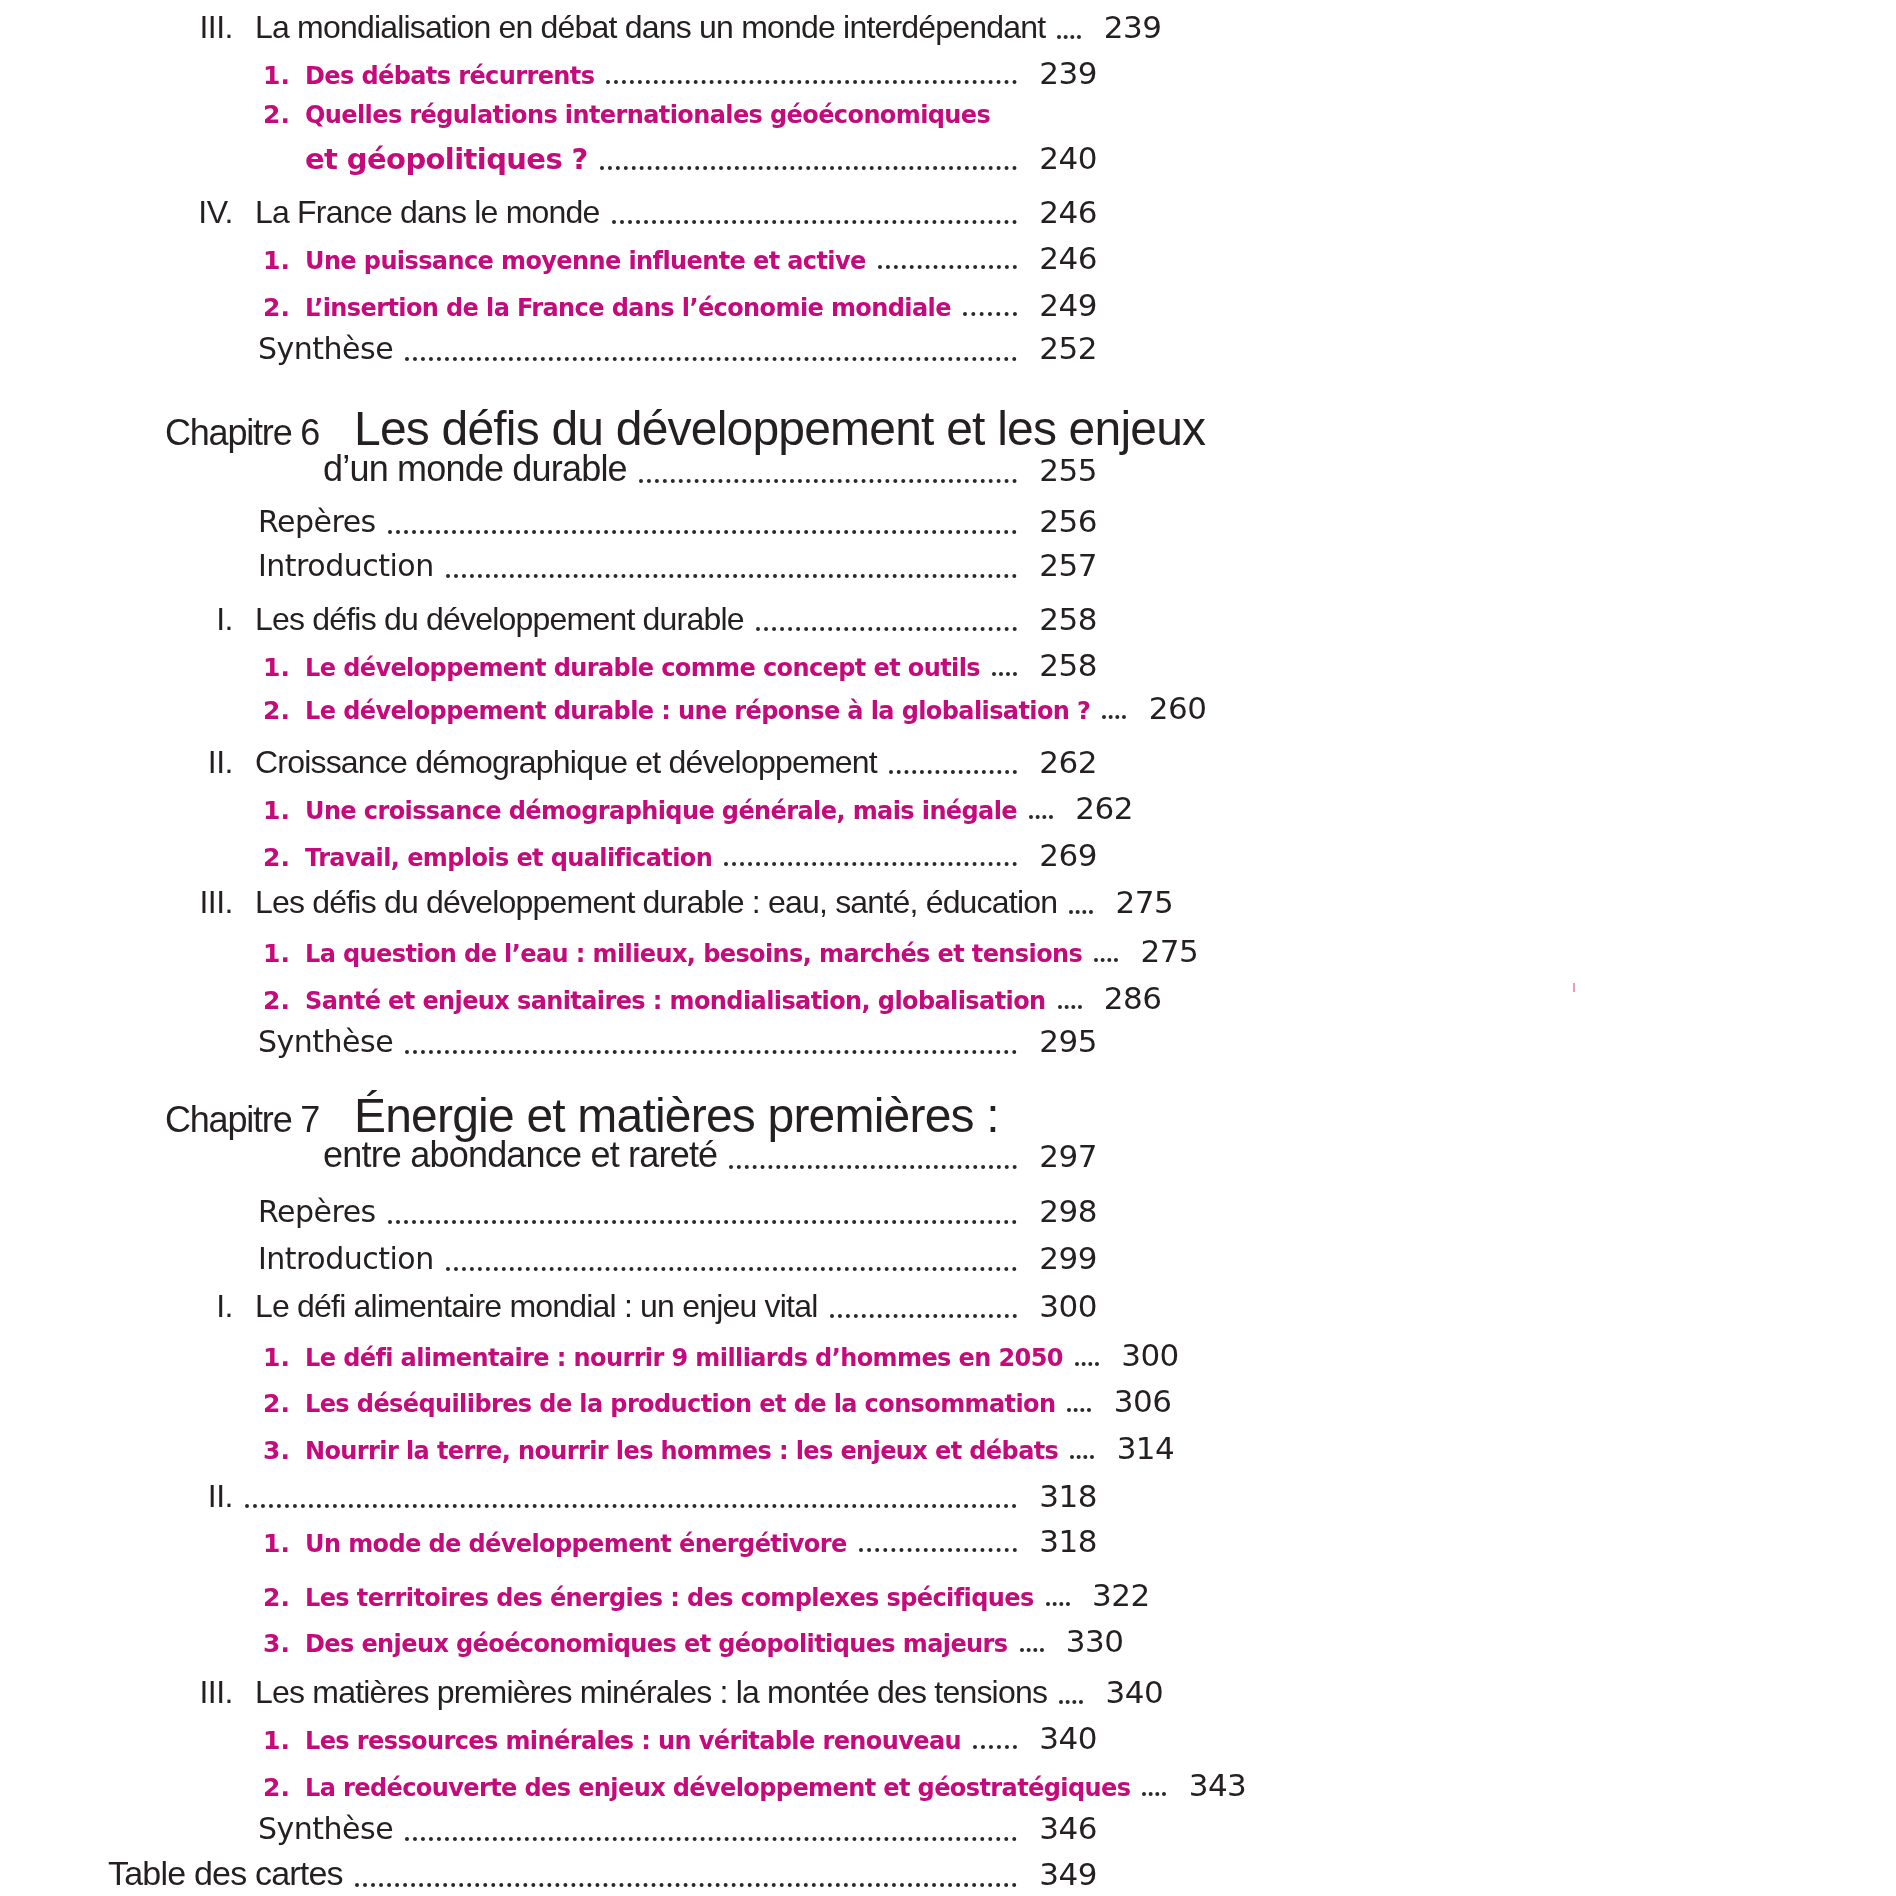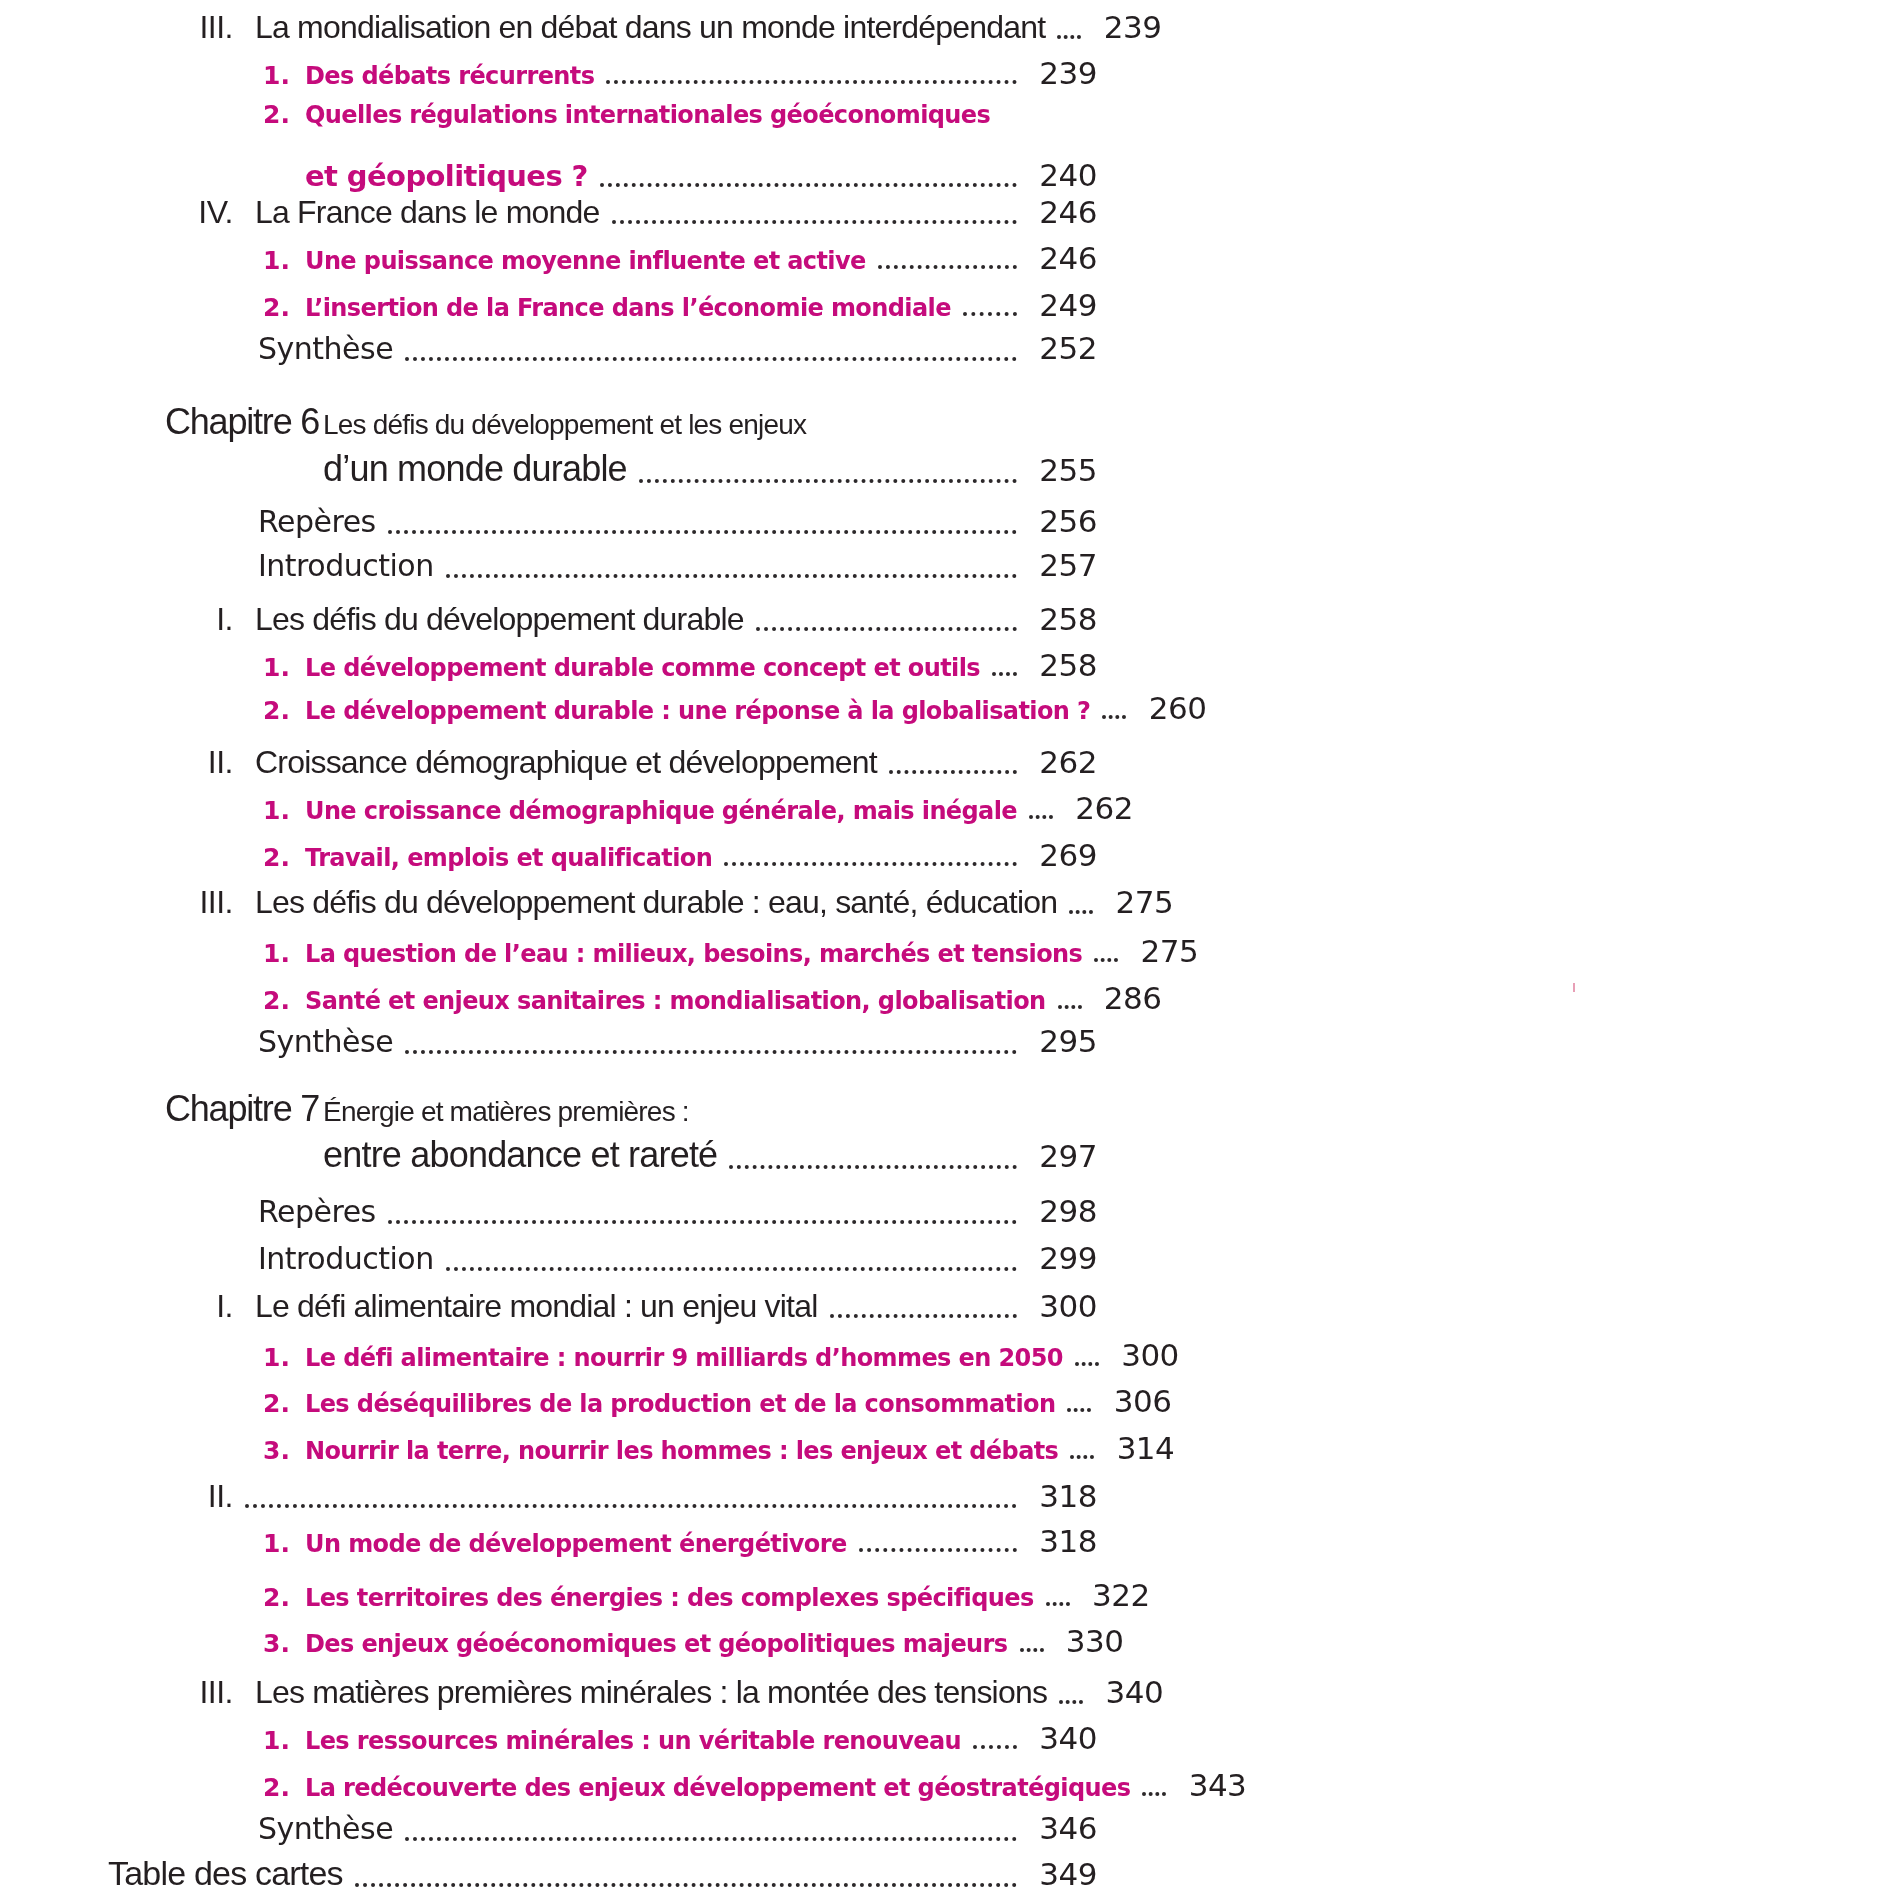--- a/index.html
+++ b/index.html
@@ -97,23 +97,24 @@
 
   
   .chapter .chlabel {
     margin-left: 165px;
     flex: 0 0 158px;
     font-size: 36px;
     line-height: 1.2;
     letter-spacing: -1.2px;
   }
   .chapter .text {
-    font-size: 28px;
+    font-size: 48px;
     line-height: 1.2;
     letter-spacing: -0.8px;
+    margin-left: 31px;
   }
   .chapter-cont .text {
     margin-left: 323px;
     font-size: 36px;
     line-height: 1.2;
     letter-spacing: -0.8px;
   }
 
   
   .tablerow .text {
@@ -162,21 +163,21 @@
     <span class="text">Des débats récurrents</span>
     <span class="leader"></span>
     <span class="pagenum">239</span>
   </div>
 
   <div class="row sub" style="top:100px">
     <span class="snum">2.</span>
     <span class="text">Quelles régulations internationales géoéconomiques</span>
   </div>
 
-  <div class="row sub-cont" style="top:157px">
+  <div class="row sub-cont" style="top:140px">
     <span class="text">et géopolitiques ?</span>
     <span class="leader"></span>
     <span class="pagenum">240</span>
   </div>
 
   <div class="row roman" style="top:193px">
     <span class="rnum">IV.</span>
     <span class="text">La France dans le monde</span>
     <span class="leader"></span>
     <span class="pagenum">246</span>

